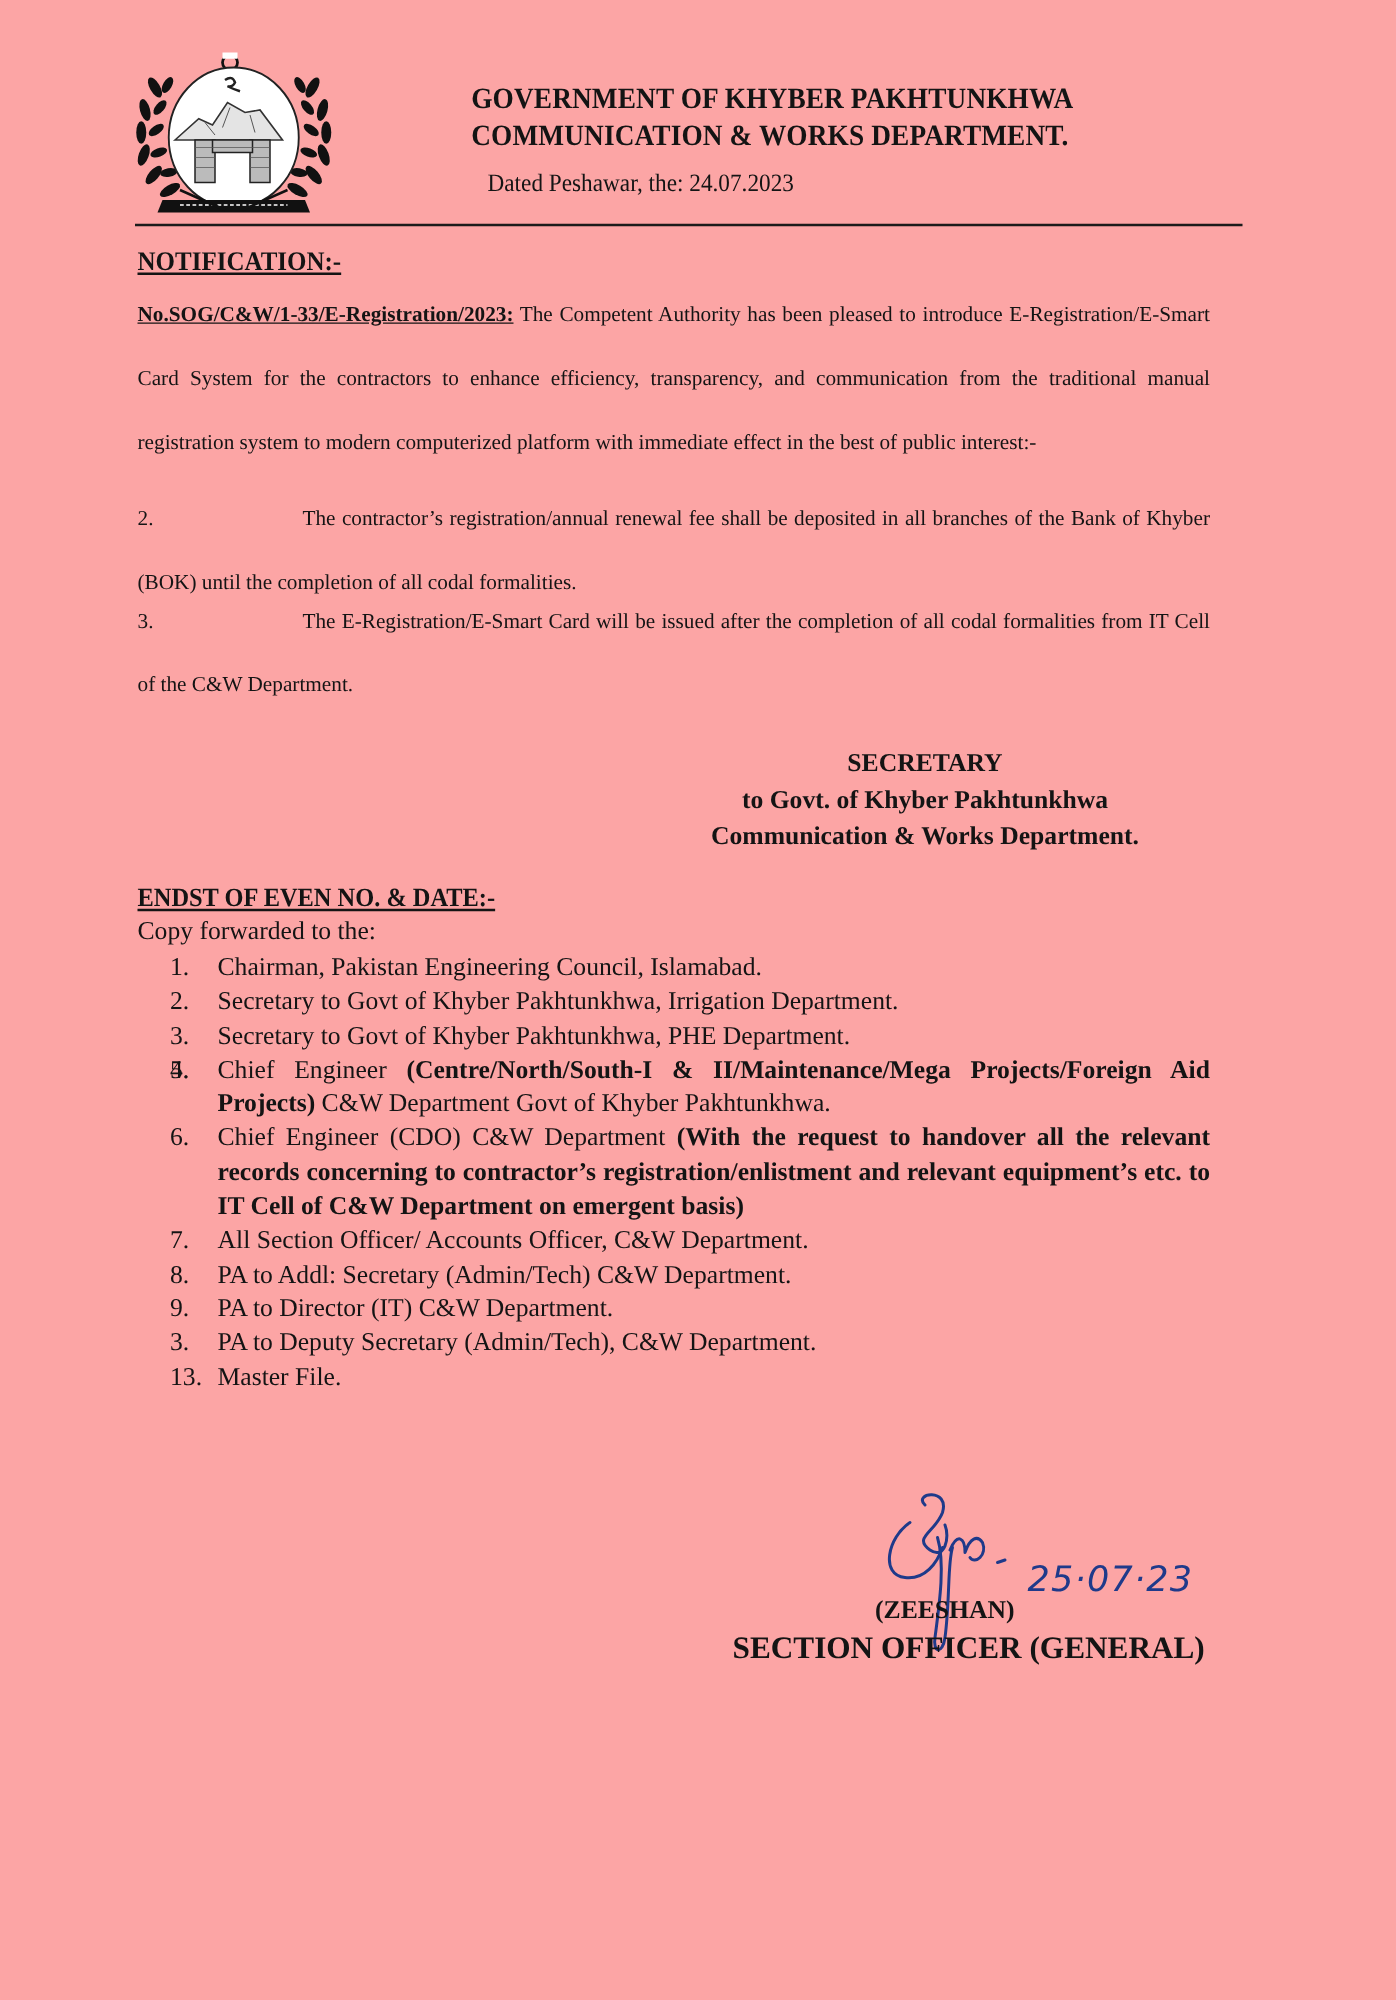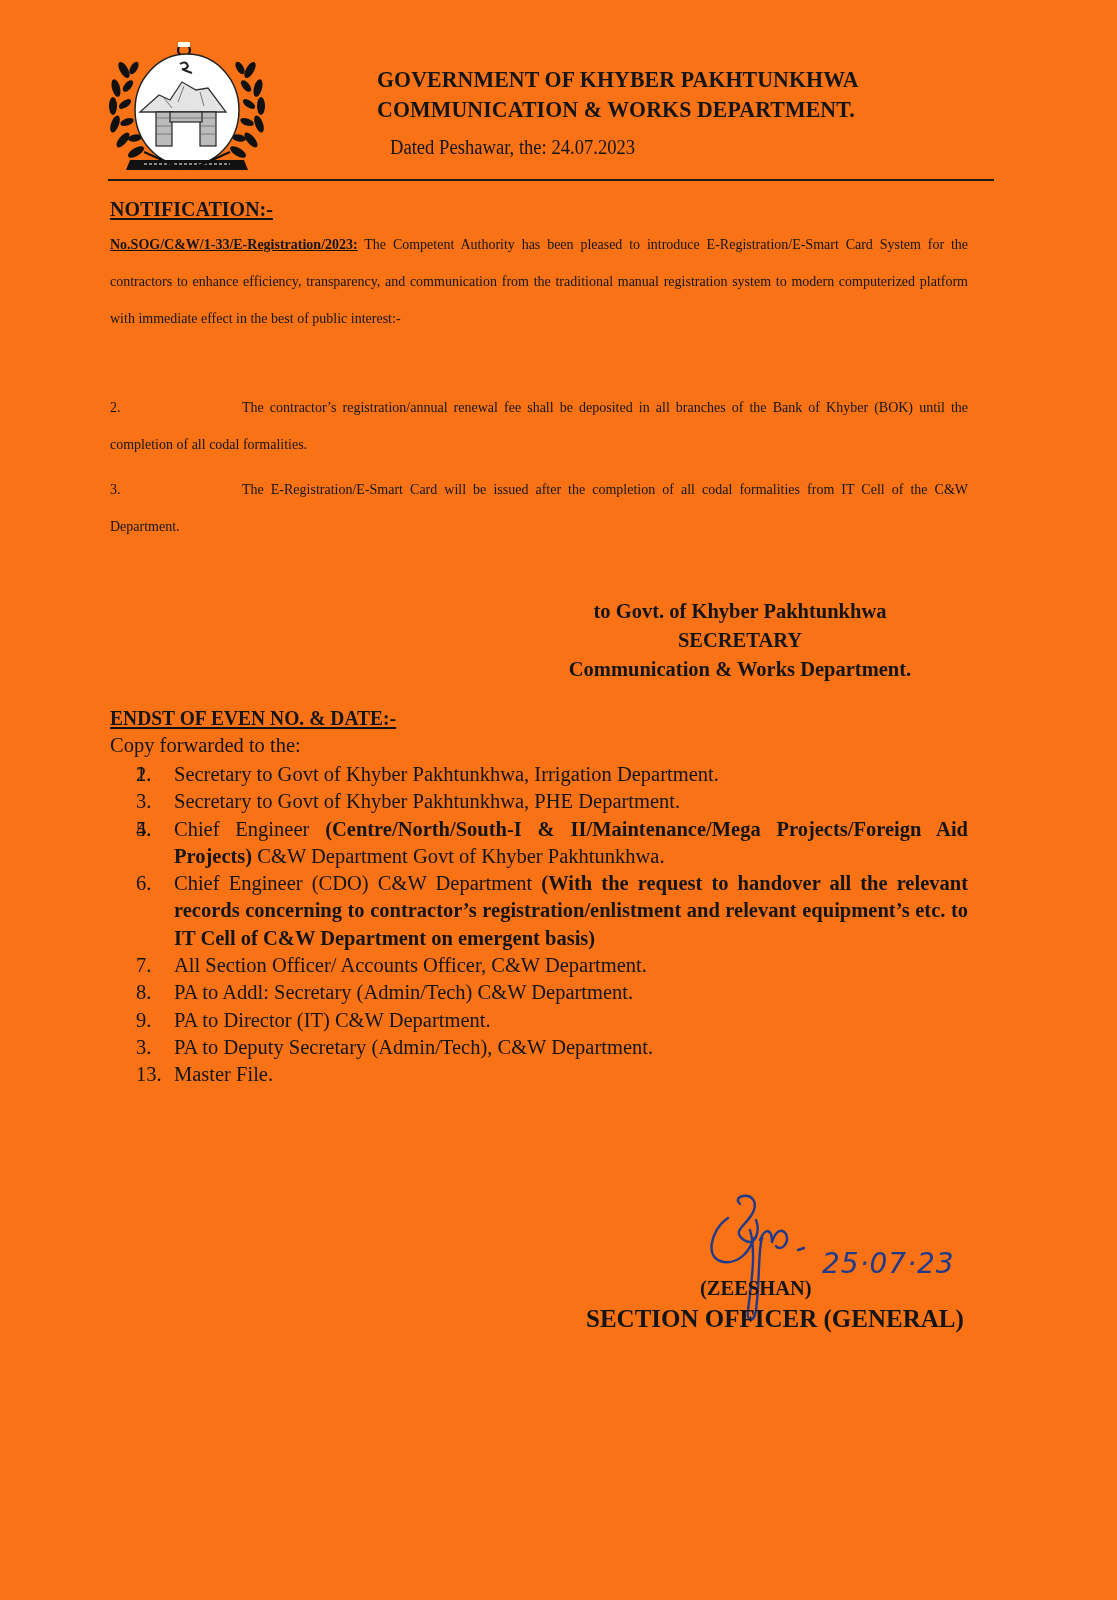--- a/index.html
+++ b/index.html
@@ -1,27 +1,27 @@
 <!DOCTYPE html>
 <html><head>
 <meta charset="utf-8">
 <style>
   html, body { margin: 0; padding: 0; background: #ffffff; }
   body { width: 1117px; height: 1600px; position: relative; overflow: hidden; color: #141414; font-family: "Liberation Serif", "DejaVu Serif", serif; }
-  .page { position: absolute; left: 0; top: 0; width: 1117px; height: 1600px; background: #f97316; }
+  .page { position: absolute; left: 0; top: 0; width: 1117px; height: 1600px; background: #fca5a5; }
 
   
   .emblem { position: absolute; left: 104px; top: 40px; width: 166px; height: 138px; }
   .hdr-title { position: absolute; left: 377px; top: 64px; font-family: "Liberation Serif", serif; font-weight: bold; font-size: 23.5px; line-height: 30px; letter-spacing: 0.1px; transform: scaleX(0.93); transform-origin: left top; white-space: nowrap; }
   .hdr-date { position: absolute; left: 390px; top: 136px; font-size: 20px; transform: scaleX(0.93); transform-origin: left top; white-space: nowrap; }
   .hdr-rule { position: absolute; left: 108px; top: 179px; width: 886px; height: 2px; background: #1b1b1b; }
 
   
   .notif-heading { position: absolute; left: 110px; top: 197px; font-weight: bold; font-size: 21.5px; text-decoration: underline; transform: scaleX(0.93); transform-origin: left top; }
-  .para { position: absolute; left: 110px; width: 858px; font-size: 14px; line-height: 37px; text-align: justify; text-align-last: left; }
+  .para { position: absolute; left: 110px; width: 858px; font-size: 17px; line-height: 51px; text-align: justify; text-align-last: left; }
   .para .ref { font-weight: bold; text-decoration: underline; }
   .p1 { top: 226px; }
   .p2 { top: 389px; }
   .p3 { top: 471px; }
   .para .num { display: inline-block; width: 132px; }
 
   
   .sec-block { position: absolute; left: 520px; top: 597px; width: 440px; text-align: center; font-weight: bold; font-size: 20.5px; line-height: 29px; }
 
   
@@ -101,30 +101,30 @@
 
   <div class="notif-heading">NOTIFICATION:-</div>
 
   <div class="para p1"><span class="ref">No.SOG/C&amp;W/1-33/E-Registration/2023:</span><span> The Competent Authority has been pleased to introduce E-Registration/E-Smart Card System for the contractors to enhance efficiency, transparency, and communication from the traditional manual registration system to modern computerized platform with immediate effect in the best of public interest:-</span></div>
 
   <div class="para p2"><span class="num">2.</span><span>The contractor’s registration/annual renewal fee shall be deposited in all branches of the Bank of Khyber (BOK) until the completion of all codal formalities.</span></div>
 
   <div class="para p3"><span class="num">3.</span><span>The E-Registration/E-Smart Card will be issued after the completion of all codal formalities from IT Cell of the C&amp;W Department.</span></div>
 
   <div class="sec-block">
+    <div>SECRETARY</div>
     <div>to Govt. of Khyber Pakhtunkhwa</div>
-    <div>SECRETARY</div>
     <div>Communication &amp; Works Department.</div>
   </div>
 
   <div class="endst-heading">ENDST OF EVEN NO. &amp; DATE:-</div>
   <div class="copy-to">Copy forwarded to the:</div>
 
   <ol class="cc-list">
-    <li><span class="n">1.</span></li>
+    <li><span class="n">1.</span><span>Chairman, Pakistan Engineering Council, Islamabad.</span></li>
     <li><span class="n">2.</span><span>Secretary to Govt of Khyber Pakhtunkhwa, Irrigation Department.</span></li>
     <li><span class="n">3.</span><span>Secretary to Govt of Khyber Pakhtunkhwa, PHE Department.</span></li>
     <li><span class="n">4.</span></li>
     <li><span class="n">5.</span><span>Chief Engineer </span><b>(Centre/North/South-I &amp; II/Maintenance/Mega Projects/Foreign Aid Projects)</b><span> C&amp;W Department Govt of Khyber Pakhtunkhwa.</span></li>
     <li><span class="n">6.</span><span>Chief Engineer (CDO) C&amp;W Department </span><b>(With the request to handover all the relevant records concerning to contractor’s registration/enlistment and relevant equipment’s etc. to IT Cell of C&amp;W Department on emergent basis)</b><span></span></li>
     <li><span class="n">7.</span><span>All Section Officer/ Accounts Officer, C&amp;W Department.</span></li>
     <li><span class="n">8.</span><span>PA to Addl: Secretary (Admin/Tech) C&amp;W Department.</span></li>
     <li><span class="n">9.</span><span>PA to Director (IT) C&amp;W Department.</span></li>
     <li><span class="n">3.</span><span>PA to Deputy Secretary (Admin/Tech), C&amp;W Department.</span></li>
     <li><span class="n">13.</span><span>Master File.</span></li>

